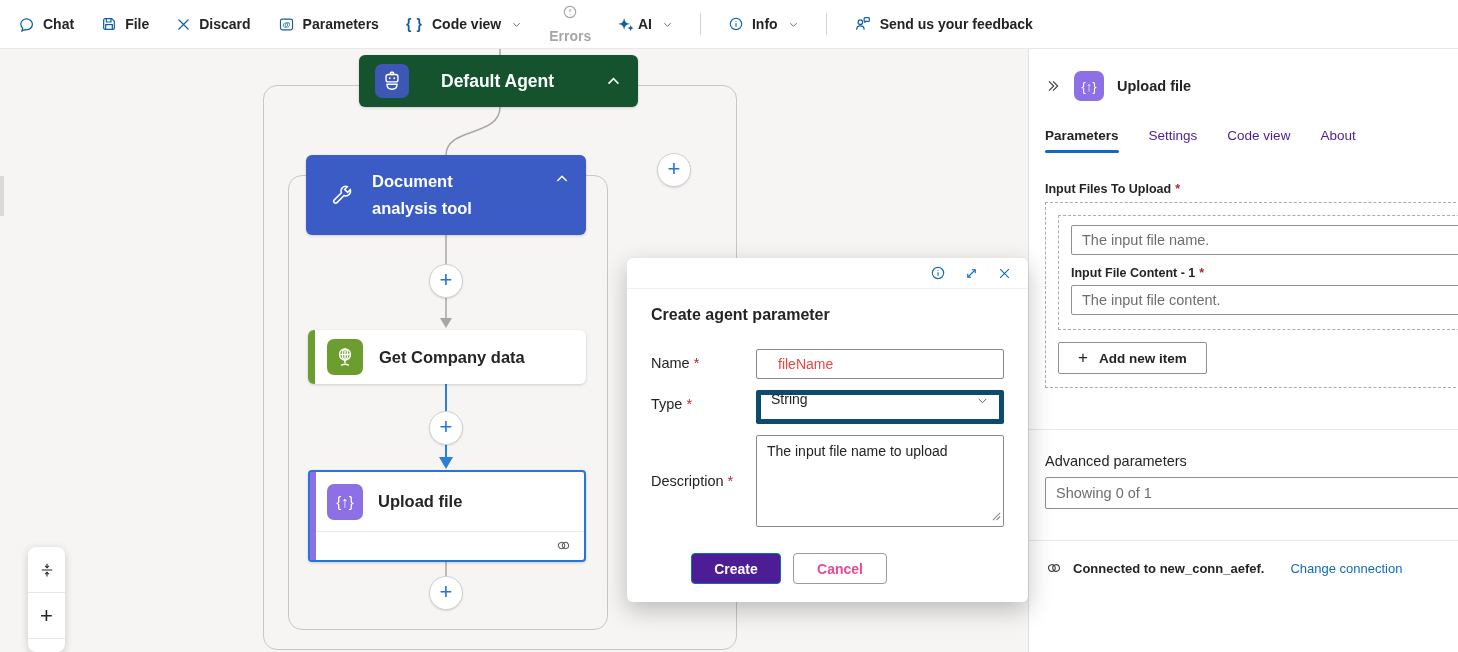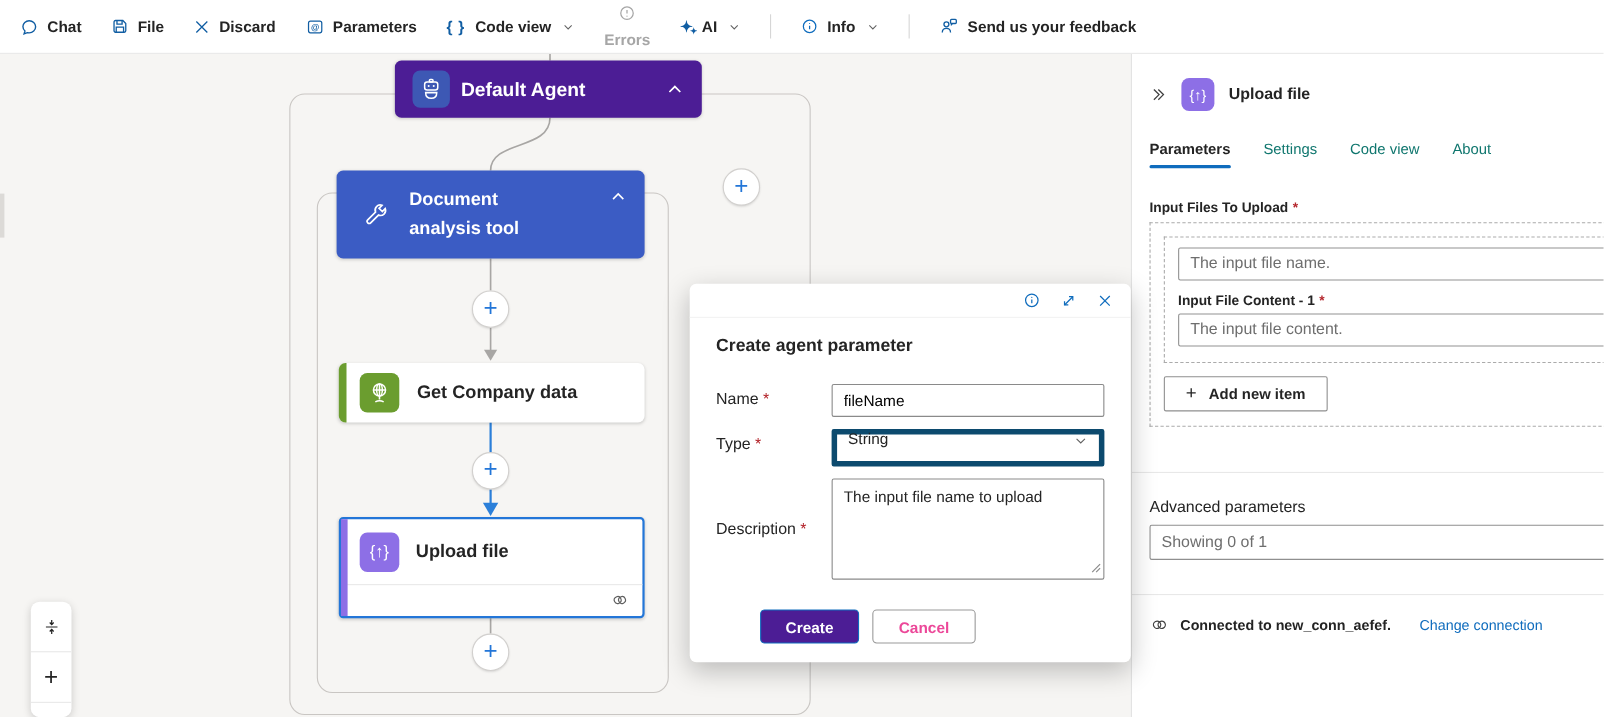--- a/index.html
+++ b/index.html
@@ -21,21 +21,21 @@
   .sparkle small { font-size:8px; position:absolute; left:9px; top:8px; }
 
   
   .canvas { position:absolute; left:0; top:49px; width:1028px; height:603px; background:#f6f5f3; overflow:hidden; }
   .scope { position:absolute; border:1.5px solid #c9c6c3; border-radius:14px; z-index:1; }
   .scope.outer { left:263px; top:36px; width:474px; height:565px; }
   .scope.inner { left:288px; top:126px; width:320px; height:455px; }
   .edge-svg { position:absolute; left:0; top:0; z-index:2; pointer-events:none; }
 
   .node { position:absolute; z-index:3; border-radius:6px; box-shadow:0 1px 3px rgba(0,0,0,.16); }
-  .node-agent { left:359px; top:6px; width:279px; height:52px; background:#4c1d95; display:flex; align-items:center; padding:0 16px; gap:10px; cursor:pointer; }
+  .node-agent { left:359px; top:6px; width:279px; height:52px; background:#14532d; display:flex; align-items:center; padding:0 16px; gap:32px; cursor:pointer; }
   .agent-tile { width:34px; height:34px; background:#3d58b4; border-radius:7px; display:flex; align-items:center; justify-content:center; }
   .node-agent .ntitle { color:#fff; font-size:17.5px; font-weight:700; flex:1; }
   .chev-up { display:flex; align-items:center; }
 
   .node-doc { left:306px; top:106px; width:280px; height:80px; background:#3b5cc4; display:flex; align-items:center; padding:0 18px 0 24px; gap:18px; cursor:pointer; }
   .node-doc .ntitle { color:#fff; font-size:16.5px; font-weight:700; line-height:1.65; width:150px; }
   .node-doc .chev-up { position:absolute; top:16px; right:16px; }
 
   .node-card { background:#fff; display:flex; align-items:center; cursor:pointer; }
   .node-get { left:308px; top:281px; width:278px; height:54px; padding-left:19px; gap:16px; }
@@ -67,22 +67,22 @@
   
   .modal { position:absolute; left:627px; top:258px; width:401px; height:344px; background:#fff; border-radius:6px;
            box-shadow:0 8px 24px rgba(0,0,0,.24); z-index:10; }
   .modal-head { height:31px; display:flex; align-items:center; justify-content:flex-end; gap:18px; padding-right:16px; border-bottom:1px solid #f2f2f2; }
   .mh-icon { display:flex; align-items:center; color:#0f6cbd; cursor:pointer; }
   .modal-title { margin:17px 0 0 24px; font-size:16px; font-weight:700; }
   .form { margin:25px 24px 0 24px; }
   .frow { display:flex; margin-bottom:11px; }
   .flabel { width:105px; font-size:14.5px; color:#242424; padding-top:6px; }
   .req { color:#b4262c; margin-left:4px; }
-  .finput { flex:1; height:30px; border:1px solid #8a8a8a; border-radius:2px; padding:0 10px; font-size:14px;
-            font-family:"Liberation Sans",sans-serif; color:#000000; outline:none; background:#fff; }
+  .finput { flex:1; height:30px; border:1px solid #8a8a8a; border-radius:2px; padding:0 21px; font-size:14px;
+            font-family:"Liberation Sans",sans-serif; color:#ef4444; outline:none; background:#fff; }
   .fselect { flex:1; height:28px; border:5px solid #0c4a6e; border-radius:2px; padding:12px 10px; font-size:14px;
              display:flex; align-items:flex-end; justify-content:space-between; cursor:pointer; background:#fff; }
   .ftextarea-wrap { flex:1; position:relative; }
   .ftextarea { width:100%; height:92px; border:1px solid #8a8a8a; border-radius:2px; padding:7px 10px; font-size:14px;
                font-family:"Liberation Sans",sans-serif; color:#242424; resize:none; outline:none; }
   .resize-grip { position:absolute; right:3px; bottom:6px; color:#8a8a8a; }
   .flabel.desc { padding-top:38px; }
   .btn-row { display:flex; gap:12px; margin:22px 0 0 24px; }
   .btn { height:31px; border-radius:4px; font-size:14px; font-weight:700; display:flex; align-items:center; justify-content:center; cursor:pointer; font-family:"Liberation Sans",sans-serif; }
   .btn-primary { width:90px; background:#4c1d95; color:#fff; border:1px solid #0f6cbd;margin-left:40px; }
@@ -90,21 +90,21 @@
 
   
   .panel { position:absolute; left:1028px; top:49px; width:430px; height:603px; background:#fff; border-left:1px solid #e0e0e0;
            padding-left:16px; overflow:hidden; z-index:3; }
   .panel-head { margin-top:22px; display:flex; align-items:center; gap:13px; }
   .collapse-ic { display:flex; align-items:center; color:#424242; cursor:pointer; }
   .panel-tile { width:30px; height:30px; border-radius:7px; background:#8d6fe6; display:flex; align-items:center; justify-content:center; }
   .panel-tile .glyph-upload { font-size:13px; }
   .panel-title { font-size:14.5px; font-weight:700; }
   .tabs { margin-top:27px; display:flex; gap:30px; }
-  .tab { position:relative; font-size:13.5px; color:#0f766e; padding-bottom:10px; cursor:pointer; }
+  .tab { position:relative; font-size:13.5px; color:#4c1d95; padding-bottom:10px; cursor:pointer; }
   .tab.active { font-weight:700; color:#242424; }
   .tab.active::after { content:""; position:absolute; left:0; right:0; bottom:0; height:3px; background:#0f6cbd; border-radius:3px; }
   .sec-label { margin-top:29px; font-size:12.5px; font-weight:700; }
   .dash-outer { margin-top:6px; width:calc(100% + 3px); border:1px dashed #ababab; padding:12px 0 13px 12px; }
   .dash-inner { width:100%; border:1px dashed #ababab; padding:9px 0 14px 12px; }
   .fld-label { font-size:12.5px; font-weight:700; margin-bottom:5px; }
   .fld-label.second { margin-top:11px; }
   .p-input { width:calc(100% + 4px); height:30px; border:1px solid #919191; border-radius:2px; padding:0 10px; font-size:14.5px;
              font-family:"Liberation Sans",sans-serif; color:#242424; outline:none; background:#fff; }
   .p-input::placeholder { color:#6e6e6e; opacity:1; }

